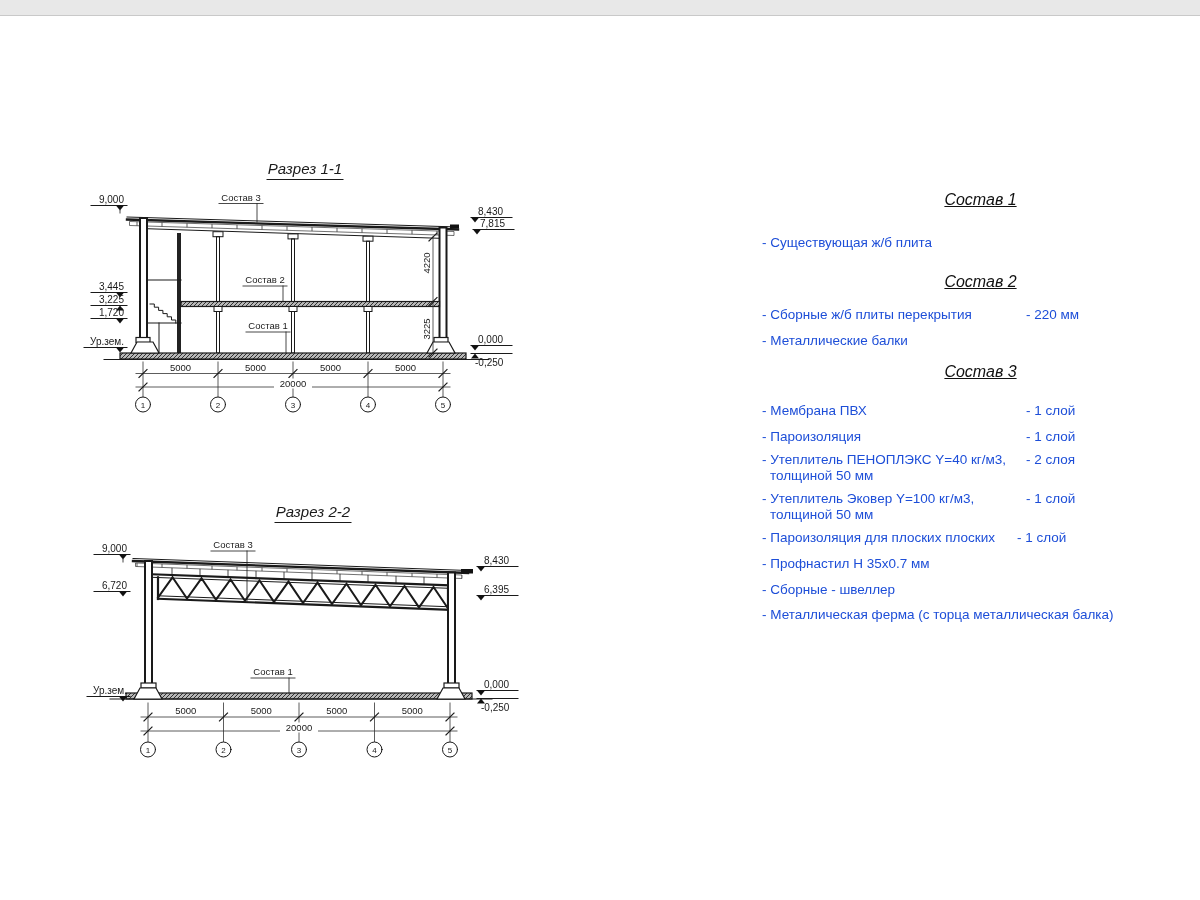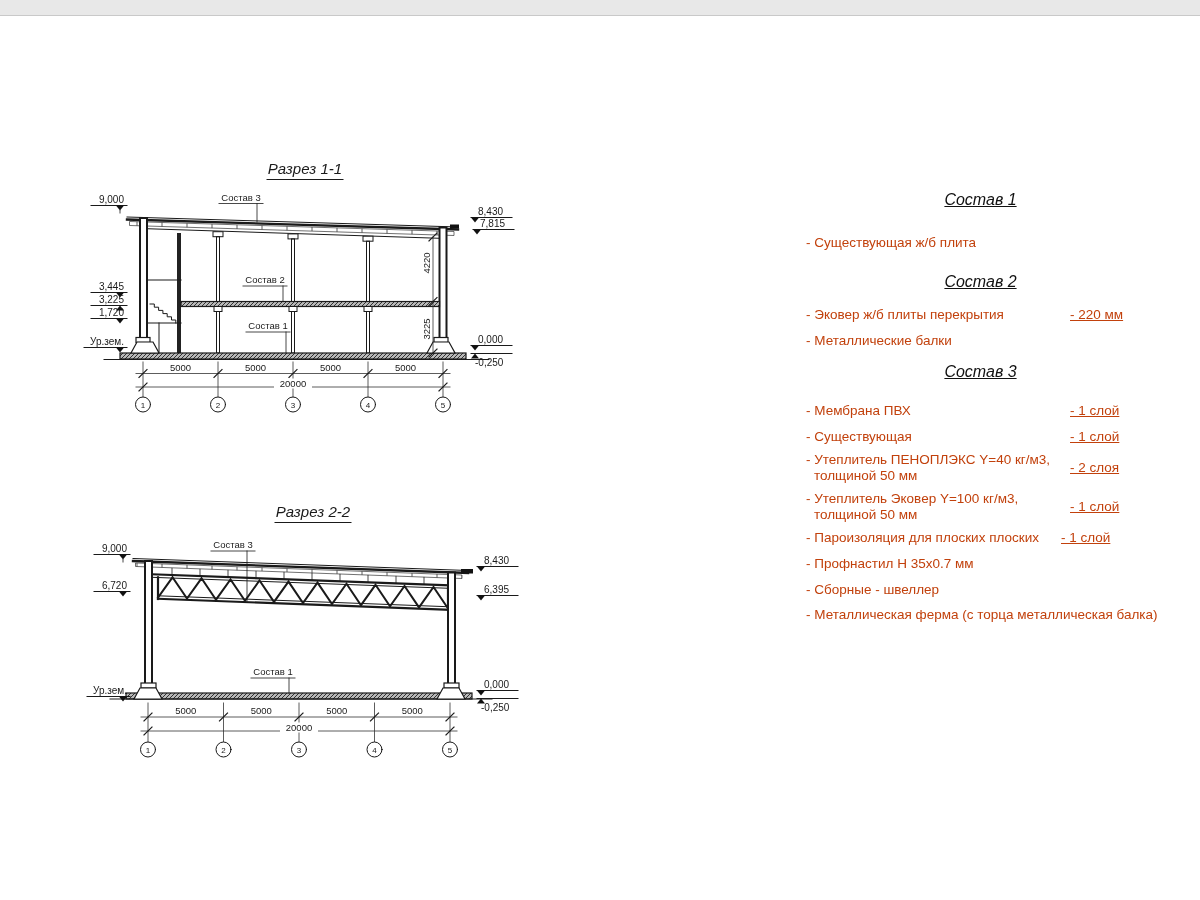--- a/index.html
+++ b/index.html
@@ -13,26 +13,26 @@
   .ttl{font-size:15px;font-style:italic;}
   .t10{font-size:10px;}
   .t9{font-size:9.5px;}
   .t8{font-size:8px;}
   
   .lg-title{
     position:absolute;left:803px;width:355px;text-align:center;
     font-size:16px;font-style:italic;text-decoration:underline;color:#111;
   }
   .lg-row{
-    position:absolute;left:806px;width:362px;display:flex;align-items:center;
-    font-size:13.5px;line-height:15.5px;color:#c2410c;
+    position:absolute;left:762px;width:362px;display:flex;align-items:flex-start;
+    font-size:13.5px;line-height:15.5px;color:#1d4ed8;
   }
   .lg-name{width:264px;}
   .lg-name .second{padding-left:8px;}
-  .lg-qty{flex:1;text-decoration:underline;}
+  .lg-qty{flex:1;}
 </style>
 </head>
 <body>
 
 <div class="page">
 
 <svg width="1200" height="900" viewBox="0 0 1200 900">
   <defs>
     <pattern id="deckT" width="25" height="10" patternUnits="userSpaceOnUse">
       <rect width="25" height="10" fill="#ffffff"></rect>
@@ -314,35 +314,35 @@
 <div>
 
   <div class="lg-title" style="top:175px">Состав 1</div>
   <div class="lg-row" style="top:219px">
     <div class="lg-name">- Существующая ж/б плита</div>
     <div class="lg-qty"></div>
   </div>
 
   <div class="lg-title" style="top:257px">Состав 2</div>
   <div class="lg-row" style="top:291px">
-    <div class="lg-name">- Эковер ж/б плиты перекрытия</div>
+    <div class="lg-name">- Сборные ж/б плиты перекрытия</div>
     <div class="lg-qty">- 220 мм</div>
   </div>
   <div class="lg-row" style="top:317px">
     <div class="lg-name">- Металлические балки</div>
     <div class="lg-qty"></div>
   </div>
 
   <div class="lg-title" style="top:347px">Состав 3</div>
   <div class="lg-row" style="top:387px">
     <div class="lg-name">- Мембрана ПВХ</div>
     <div class="lg-qty">- 1 слой</div>
   </div>
   <div class="lg-row" style="top:413px">
-    <div class="lg-name">- Существующая</div>
+    <div class="lg-name">- Пароизоляция</div>
     <div class="lg-qty">- 1 слой</div>
   </div>
   <div class="lg-row" style="top:436px">
     <div class="lg-name">
       <div>- Утеплитель ПЕНОПЛЭКС Y=40 кг/м3,</div>
       <div class="second">толщиной 50 мм</div>
     </div>
     <div class="lg-qty">- 2 слоя</div>
   </div>
   <div class="lg-row" style="top:475px">

